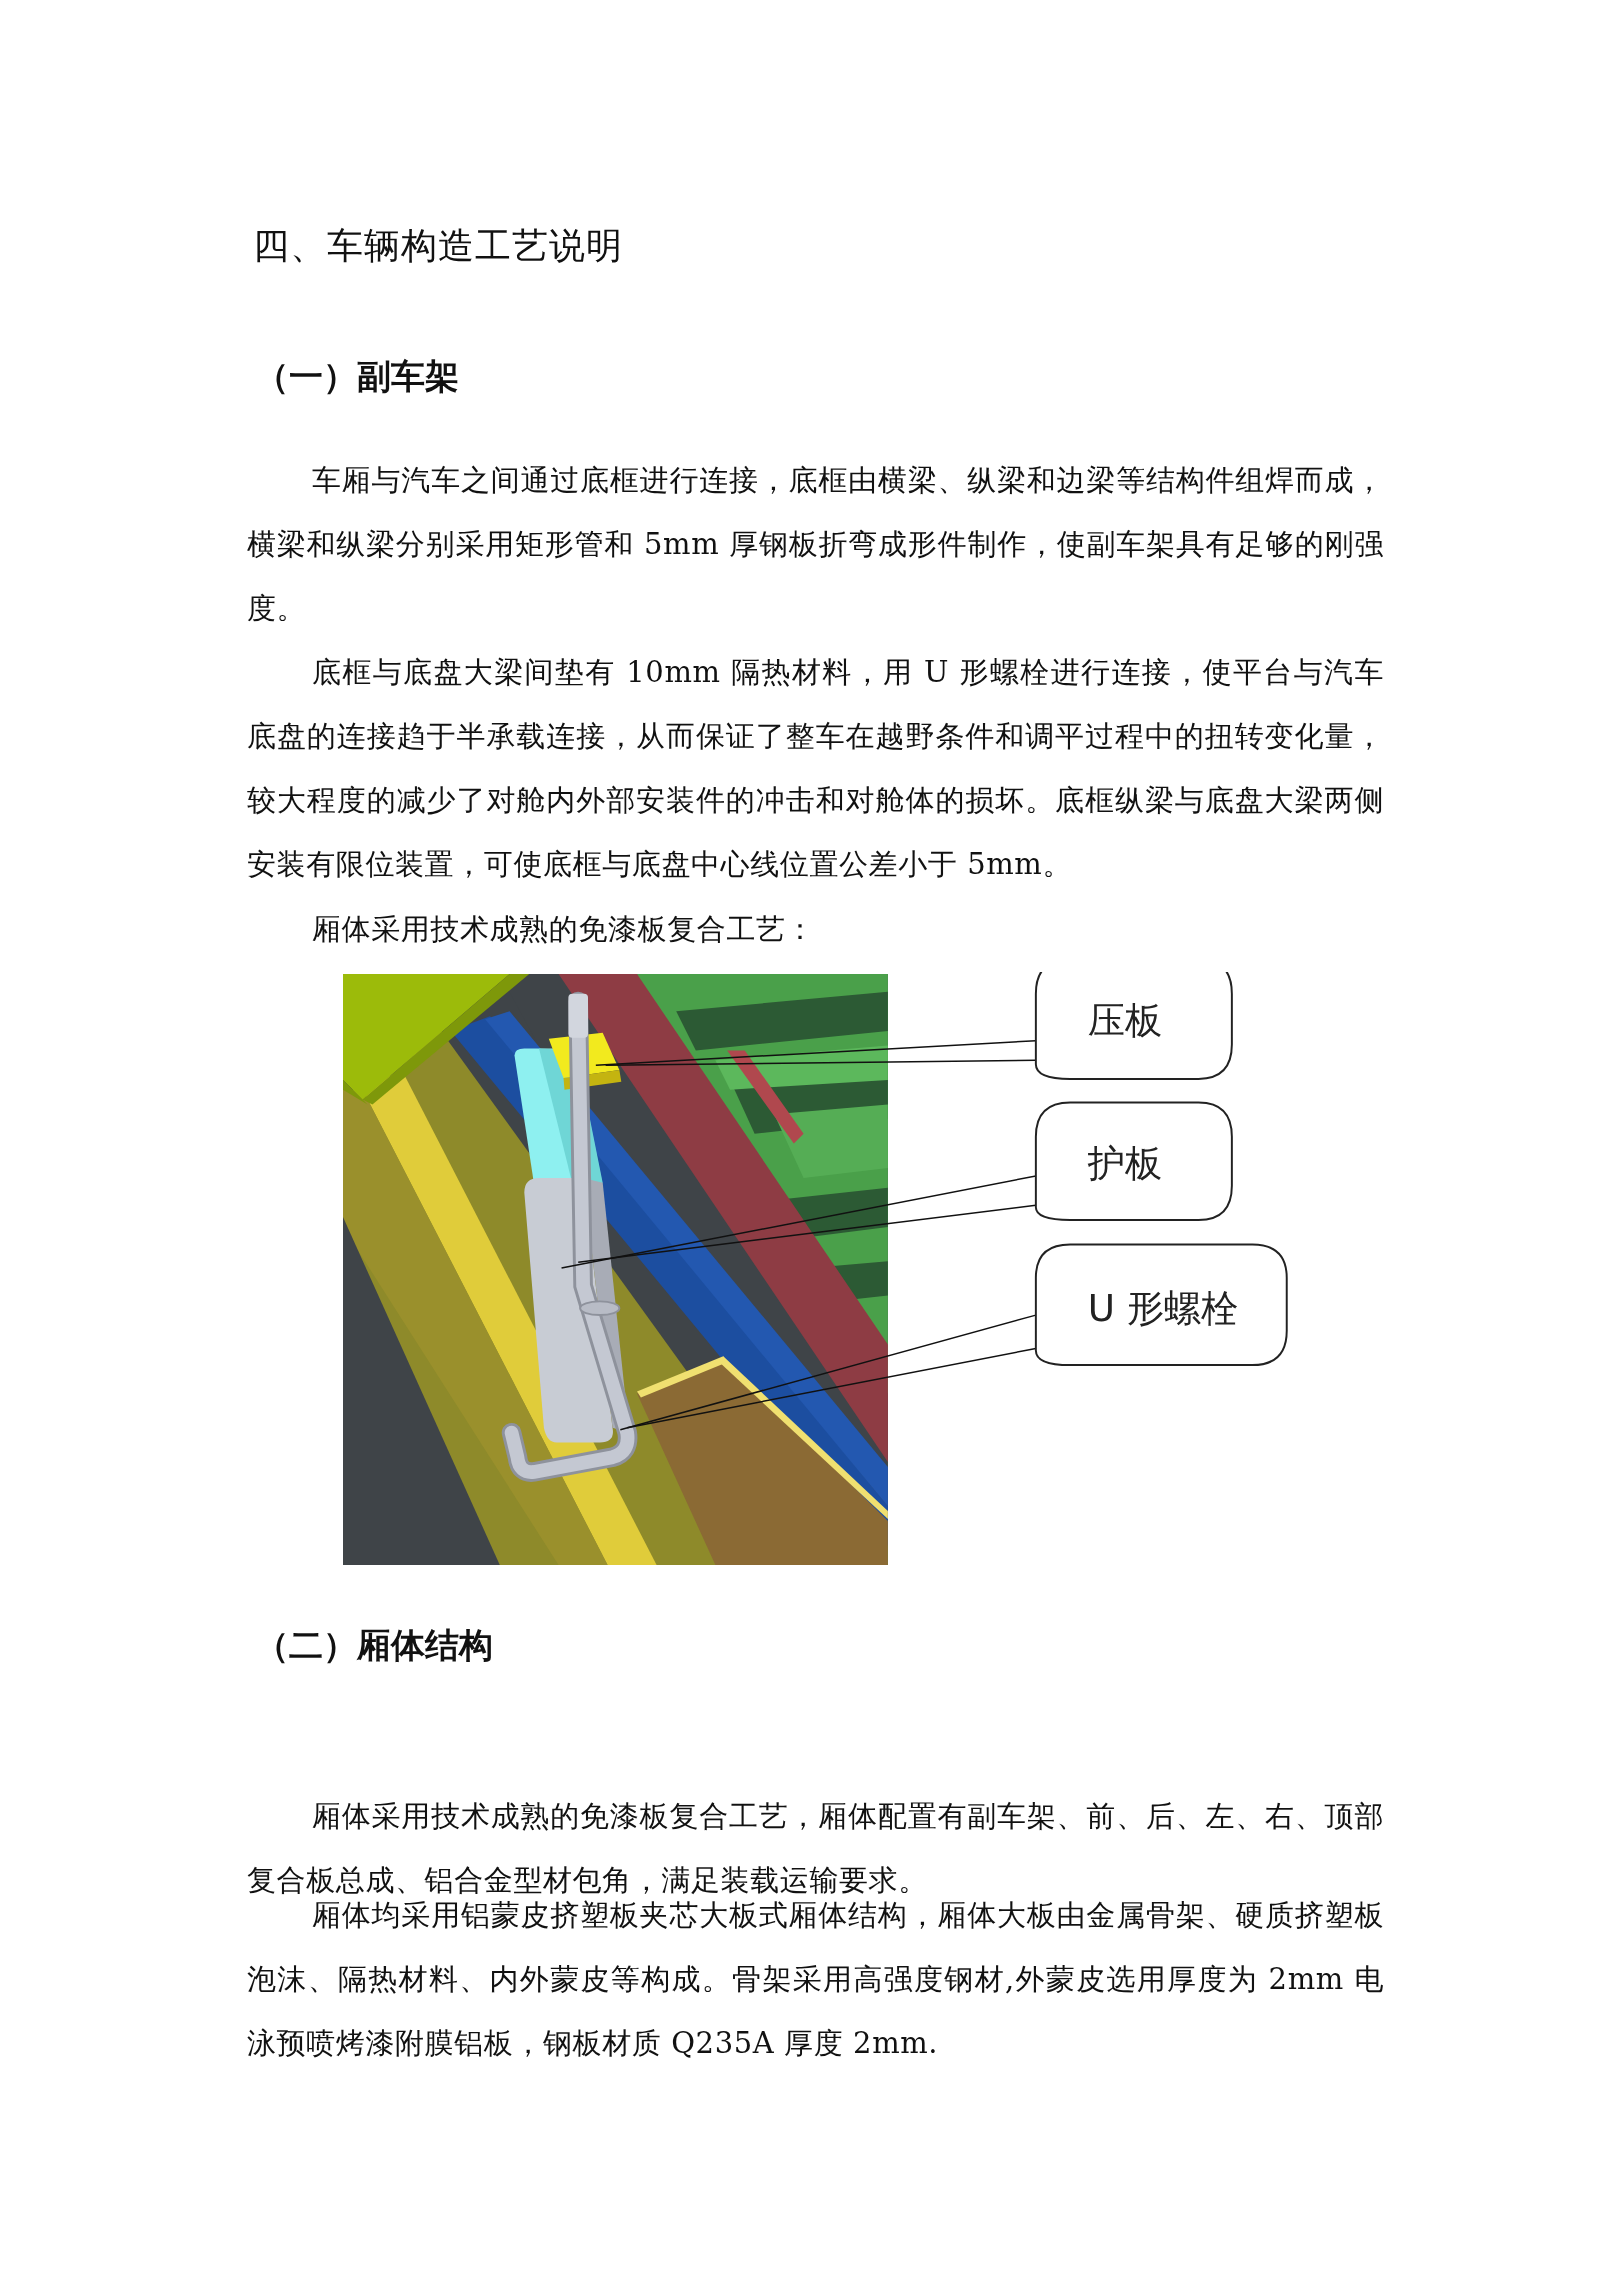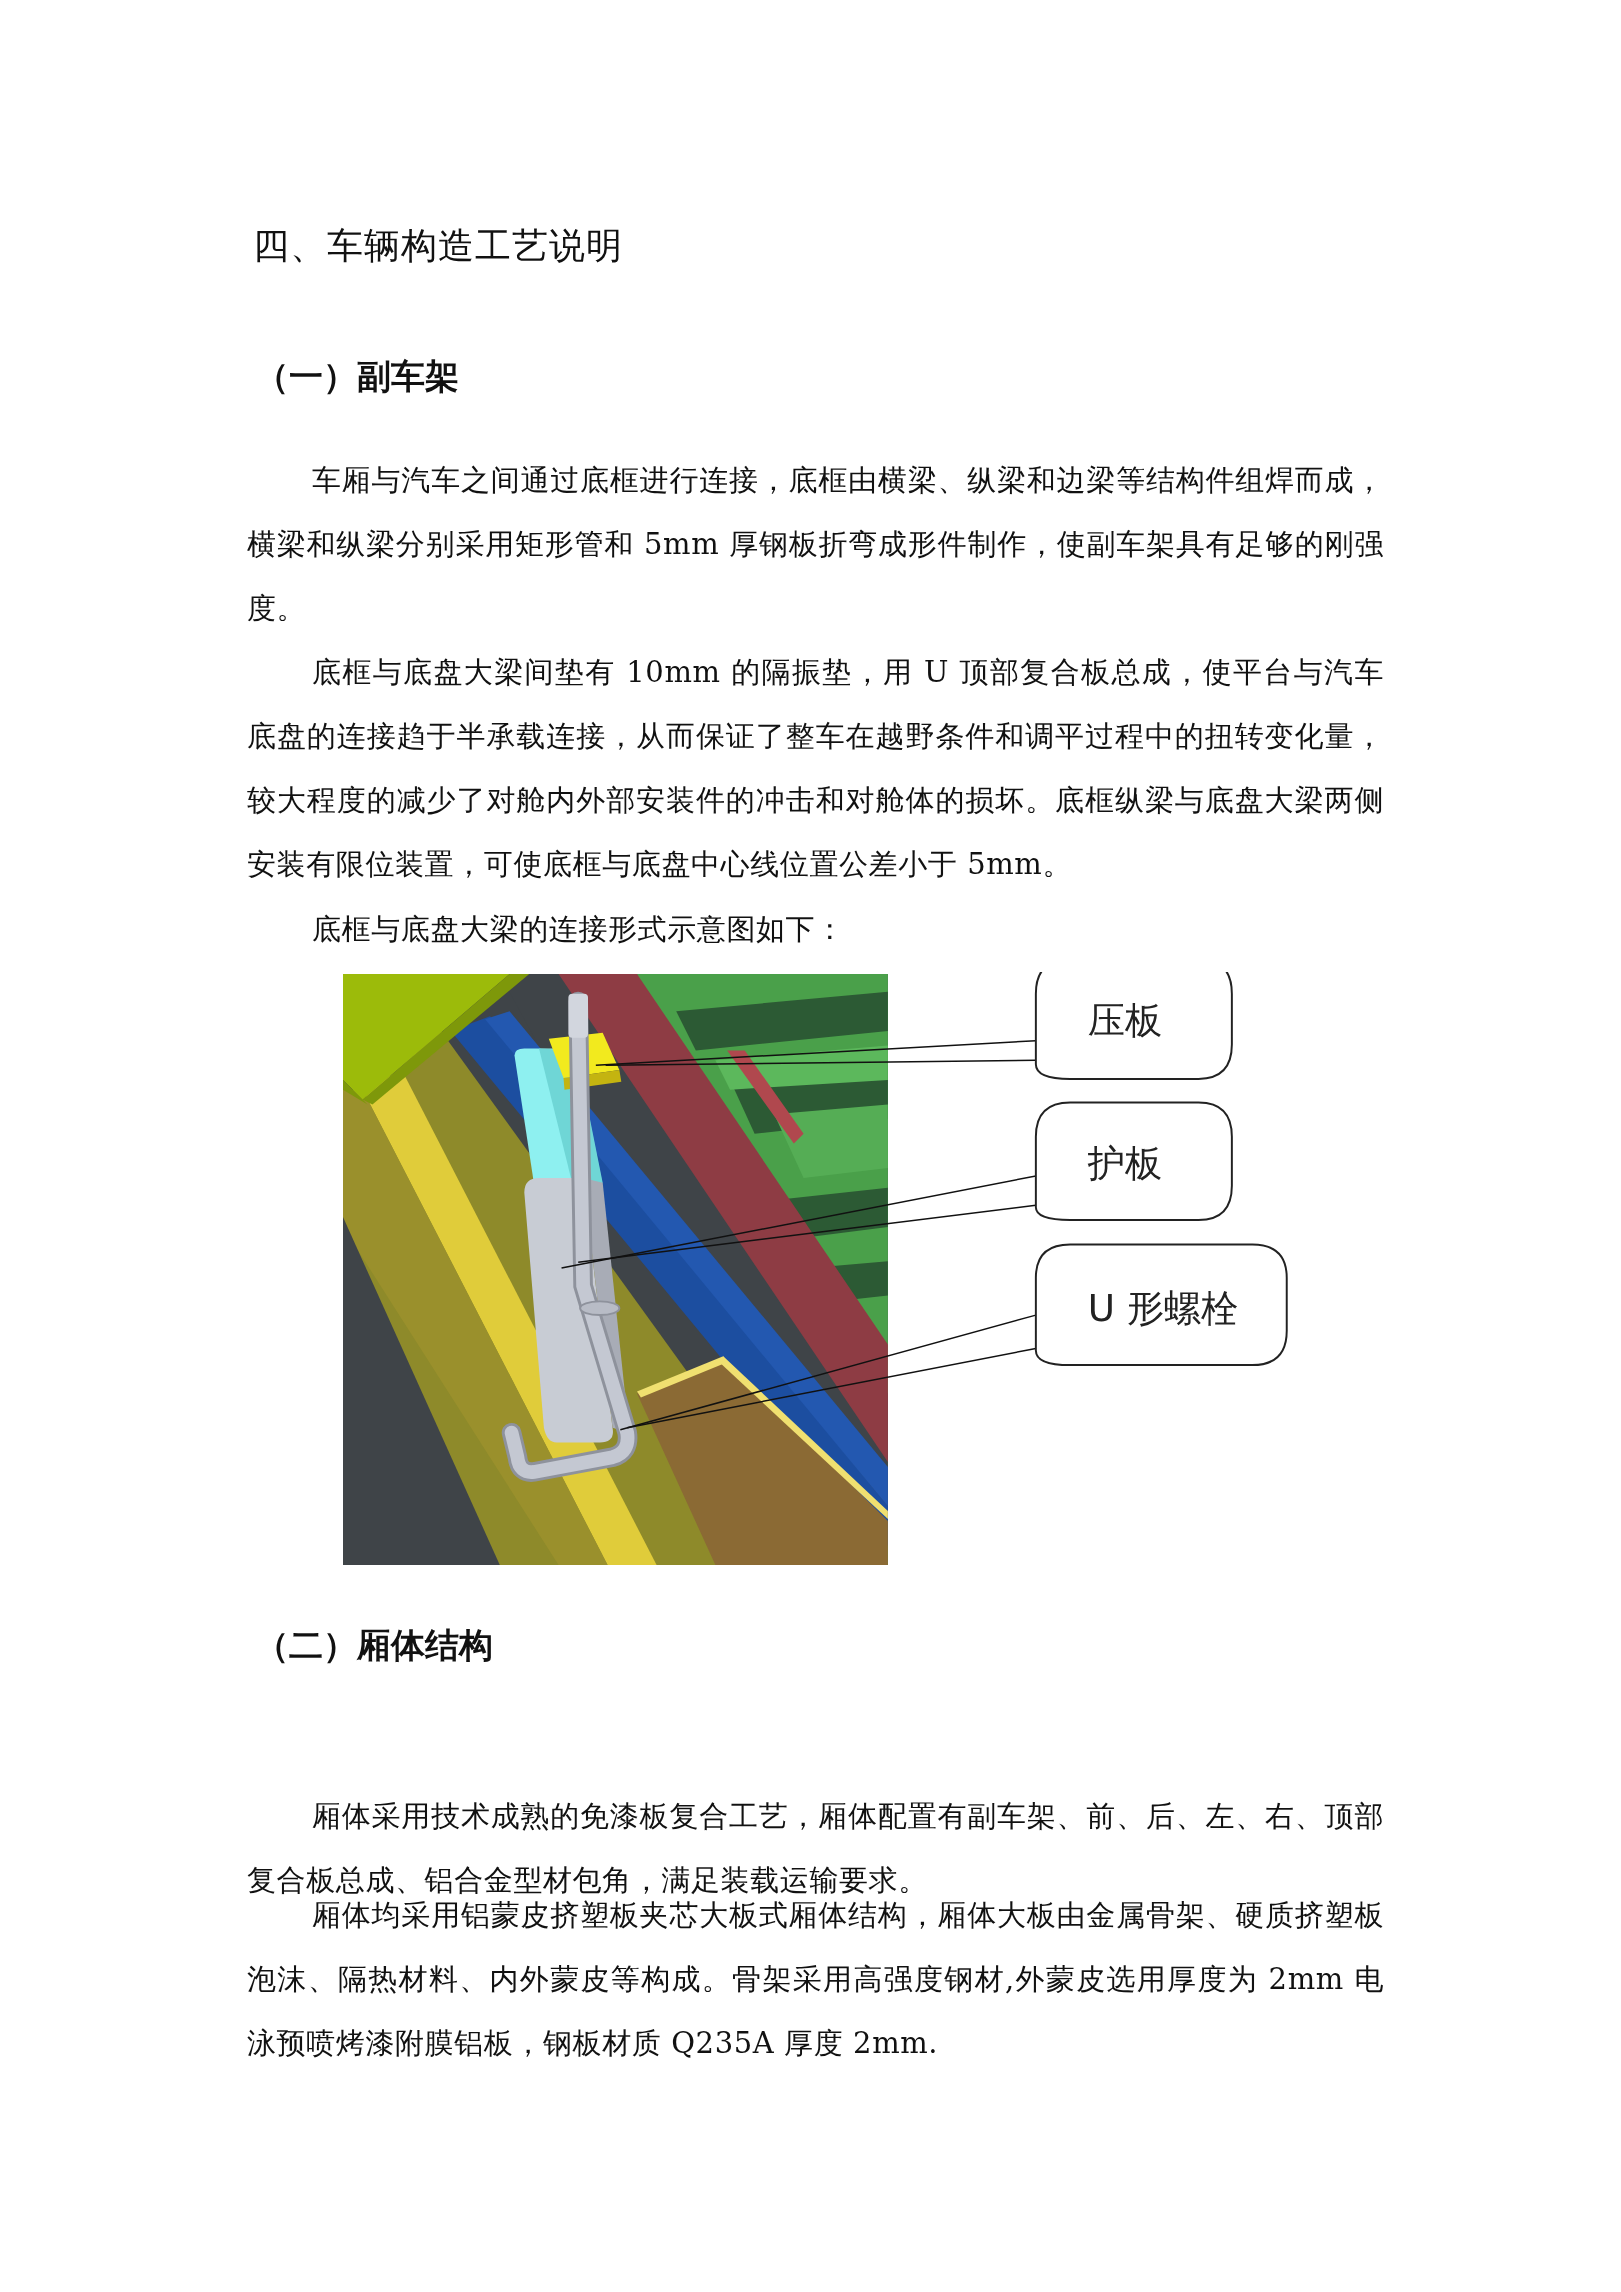--- a/index.html
+++ b/index.html
@@ -17,23 +17,23 @@
 </style>
 </head>
 <body>
 
 <h1 class="h1">四、车辆构造工艺说明</h1>
 
 <h2 class="h2" style="top:347px;">（一）副车架</h2>
 
 <p class="para" style="top:448px;">车厢与汽车之间通过底框进行连接，底框由横梁、纵梁和边梁等结构件组焊而成，横梁和纵梁分别采用矩形管和 5mm 厚钢板折弯成形件制作，使副车架具有足够的刚强度。</p>
 
-<p class="para" style="top:640px;">底框与底盘大梁间垫有 10mm 的隔振垫，用 U 顶部复合板总成，使平台与汽车底盘的连接趋于半承载连接，从而保证了整车在越野条件和调平过程中的扭转变化量，较大程度的减少了对舱内外部安装件的冲击和对舱体的损坏。底框纵梁与底盘大梁两侧安装有限位装置，可使底框与底盘中心线位置公差小于 5mm。</p>
+<p class="para" style="top:640px;">底框与底盘大梁间垫有 10mm 隔热材料，用 U 形螺栓进行连接，使平台与汽车底盘的连接趋于半承载连接，从而保证了整车在越野条件和调平过程中的扭转变化量，较大程度的减少了对舱内外部安装件的冲击和对舱体的损坏。底框纵梁与底盘大梁两侧安装有限位装置，可使底框与底盘中心线位置公差小于 5mm。</p>
 
-<p class="para" style="top:897px;">底框与底盘大梁的连接形式示意图如下：</p>
+<p class="para" style="top:897px;">厢体采用技术成熟的免漆板复合工艺：</p>
 
 <div class="figure">
   <svg width="980" height="598" viewBox="0 0 1000 610" xmlns="http://www.w3.org/2000/svg">
 
     <g>
       <clipPath id="rc">
           <rect x="0" y="2" width="556" height="603"></rect>
         </clipPath>
       <g clip-path="url(#rc)">
         <rect x="0" y="2" width="556" height="603" fill="#3f4448"></rect>

